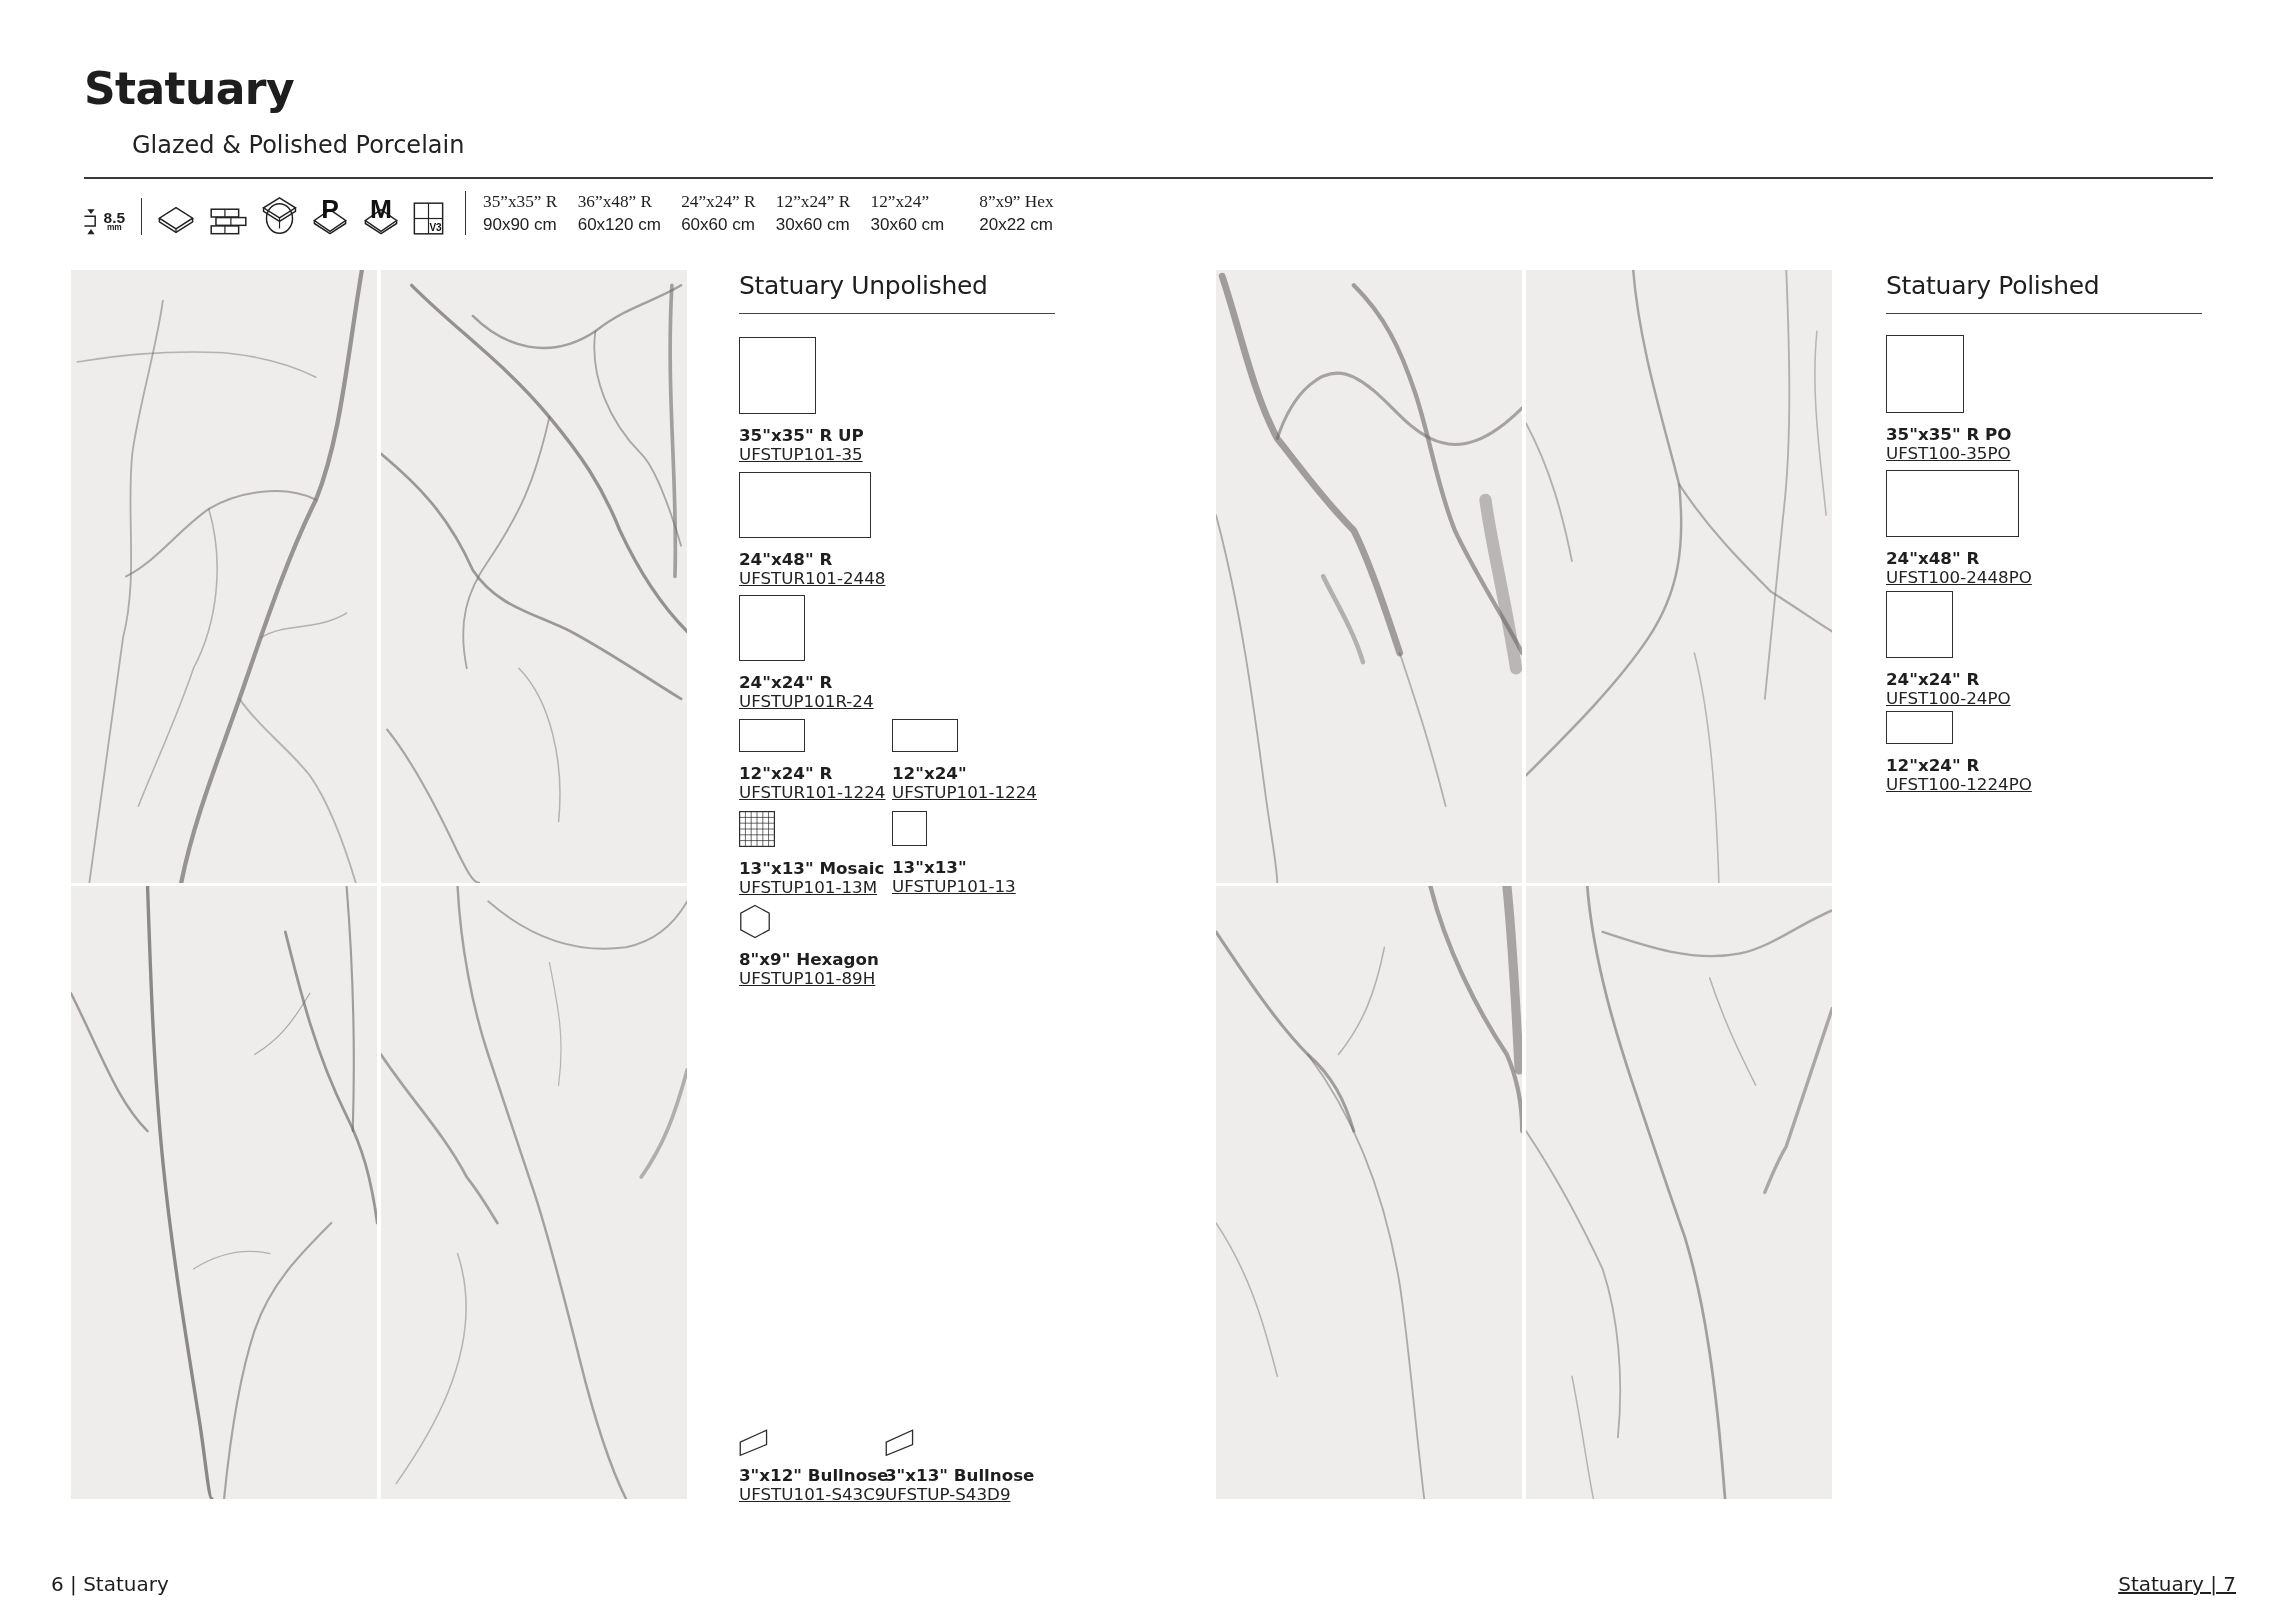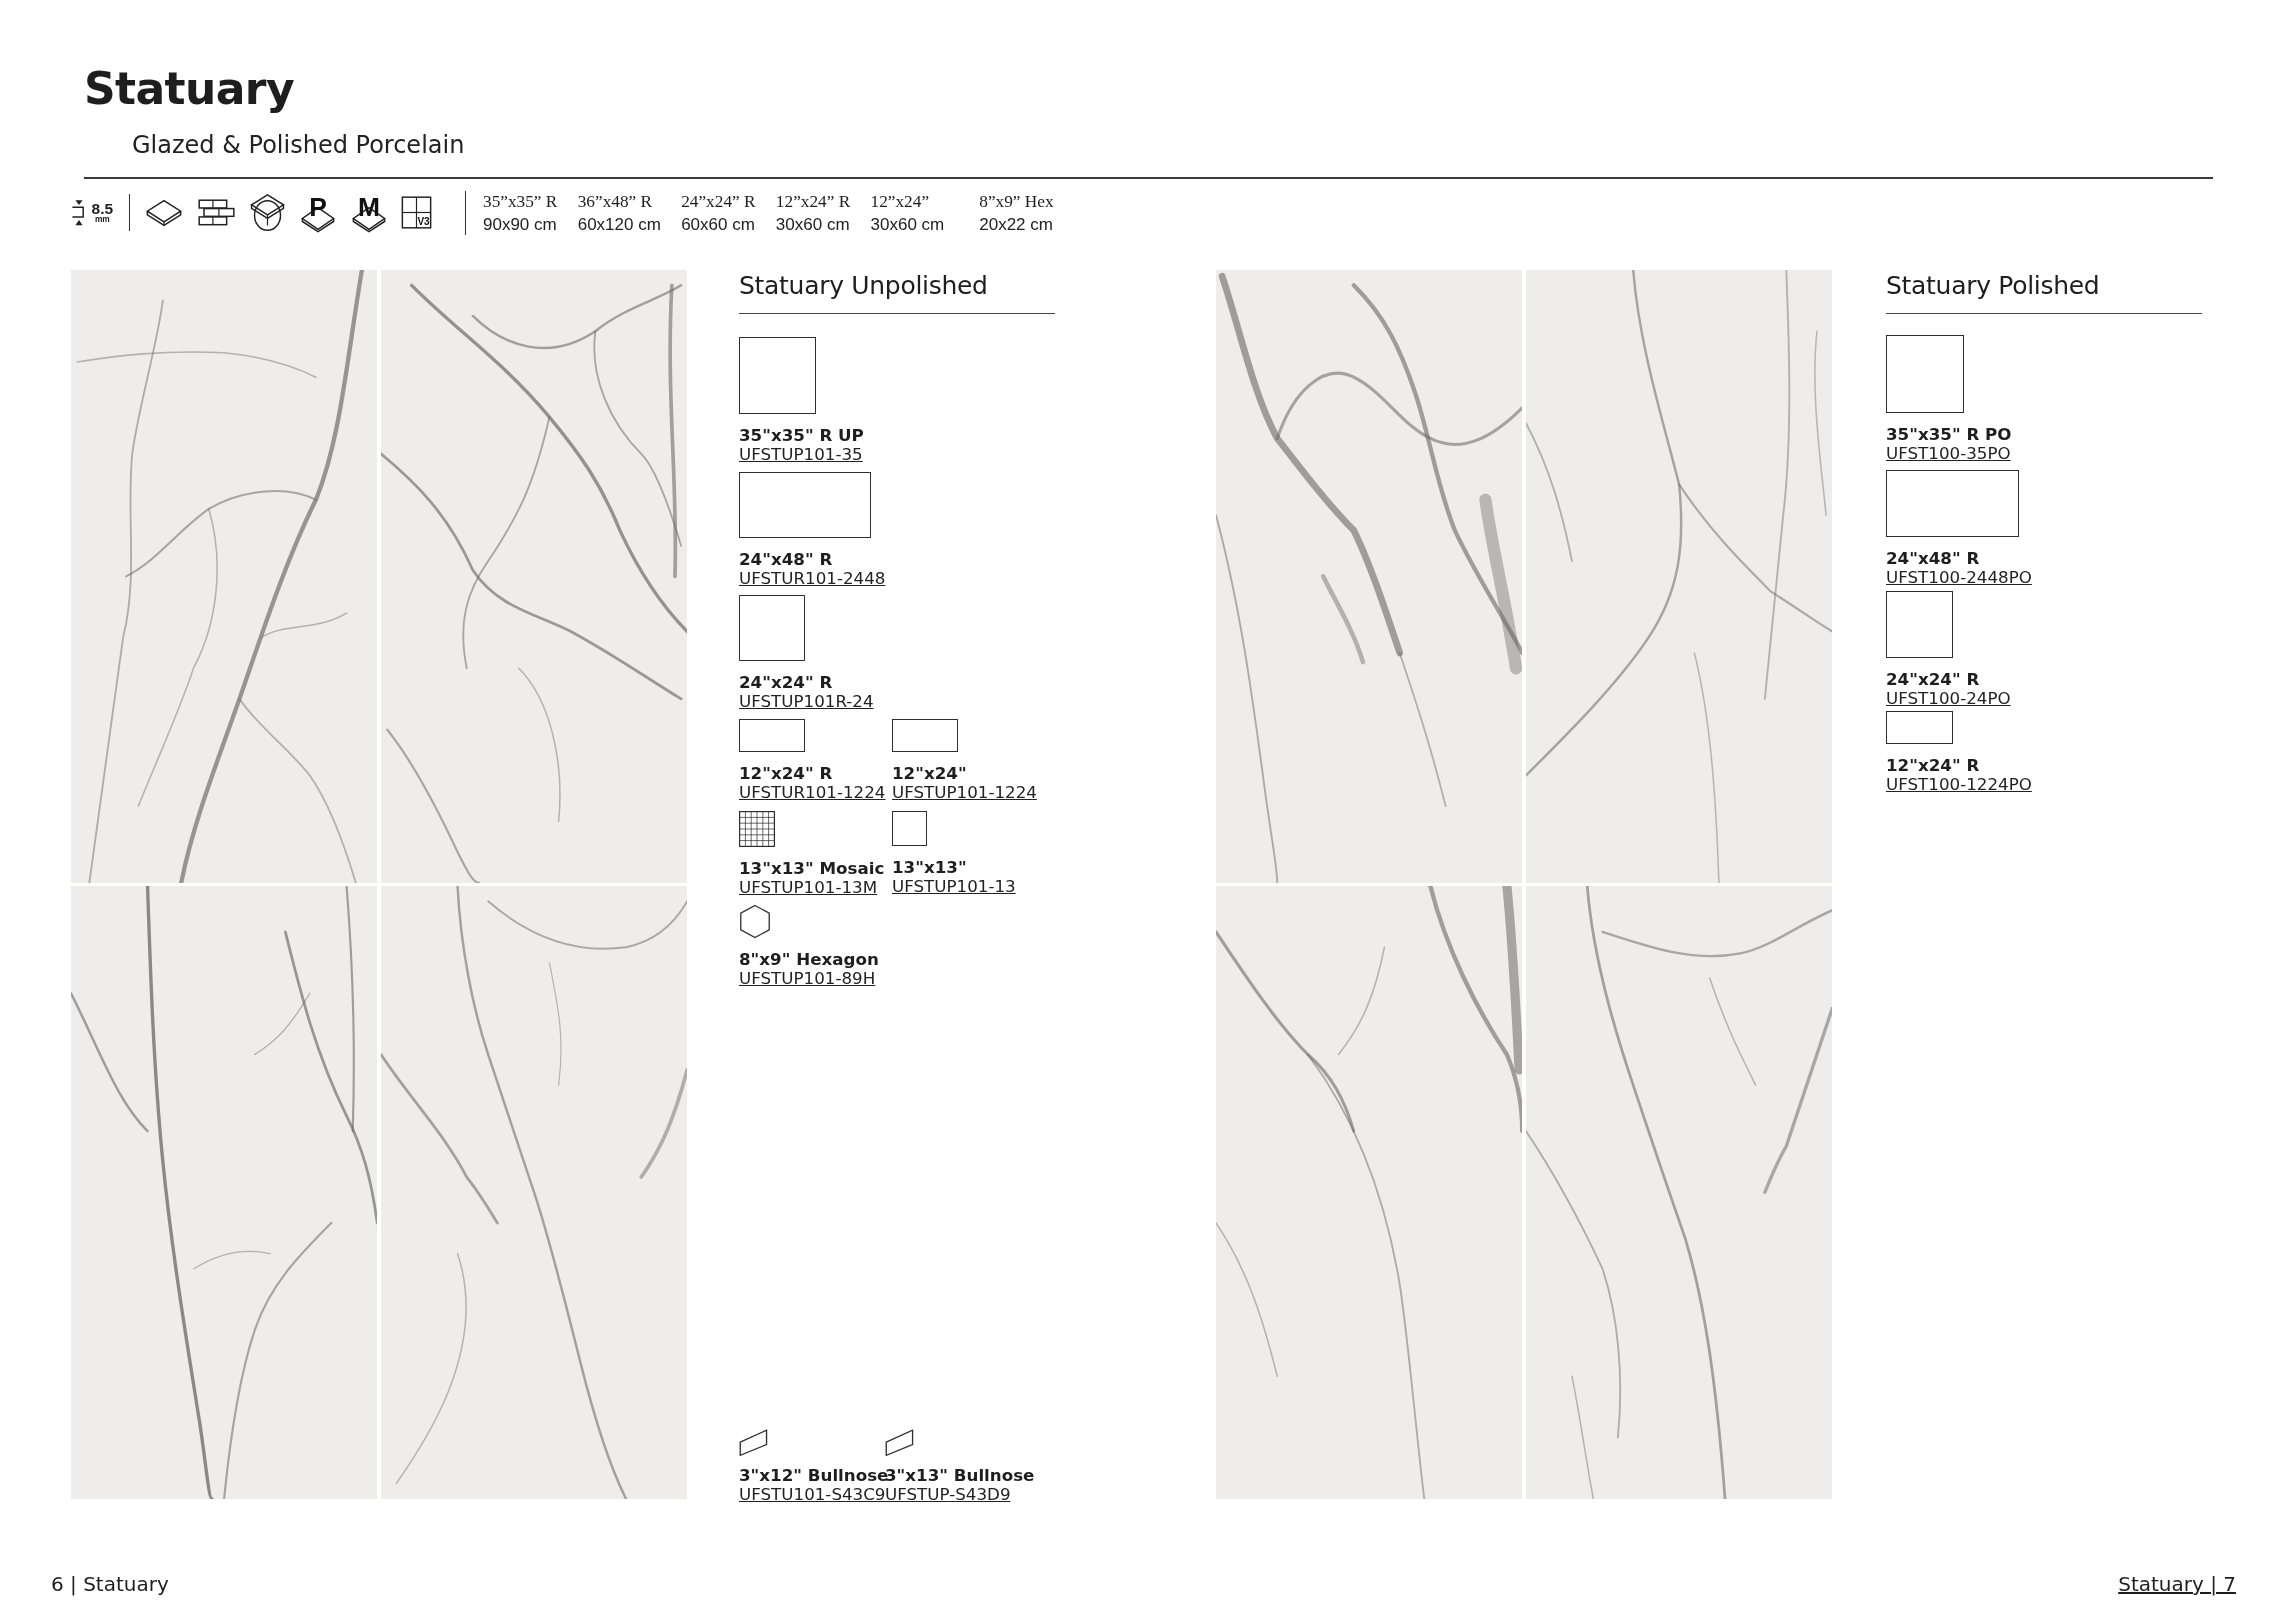--- a/index.html
+++ b/index.html
@@ -3,21 +3,21 @@
 <meta charset="utf-8">
 <style>
   html, body { margin:0; padding:0; background:#ffffff; }
   body { width:2295px; height:1623px; position:relative; overflow:hidden;
          font-family:"DejaVu Sans", "Liberation Sans", sans-serif; color:#1e1e1e; }
   .abs { position:absolute; }
   .title { left:84px; top:67px; font-size:44px; font-weight:bold; letter-spacing:-0.6px; line-height:1; }
   .subtitle { left:85px; top:133px; font-size:24px; font-weight:normal; line-height:1; color:#222;margin-left:47px; }
   .top-rule { left:84px; top:177px; width:2129px; height:1.8px; background:#3a3a3a; }
 
-  .icons-row { left:70px; top:190px; height:45px; display:flex; align-items:center; }
+  .icons-row { left:82px; top:190px; height:45px; display:flex; align-items:flex-end; }
   .thk { display:flex; align-items:center; gap:3.6px; }
   .thk-num { font-family:"Liberation Sans", sans-serif; font-weight:bold; font-size:15.5px; line-height:0.9; text-align:center; }
   .thk-num small { display:block; font-size:8.4px; font-weight:bold; }
   .vsep { width:1.2px; height:37px; background:#333; margin:0 15.5px; }
   .ico { margin-right:14.3px; }
 
   .sizes { left:483px; top:190px; display:flex; gap:0; }
   .size-col { margin-right:20.3px; }
   .size-in { font-family:Liberation Serif, serif; font-size:17.3px; line-height:23px; white-space:nowrap; }
   .size-cm { font-family:"Liberation Sans", sans-serif; font-size:17px; line-height:23px; white-space:nowrap; color:#222; }

